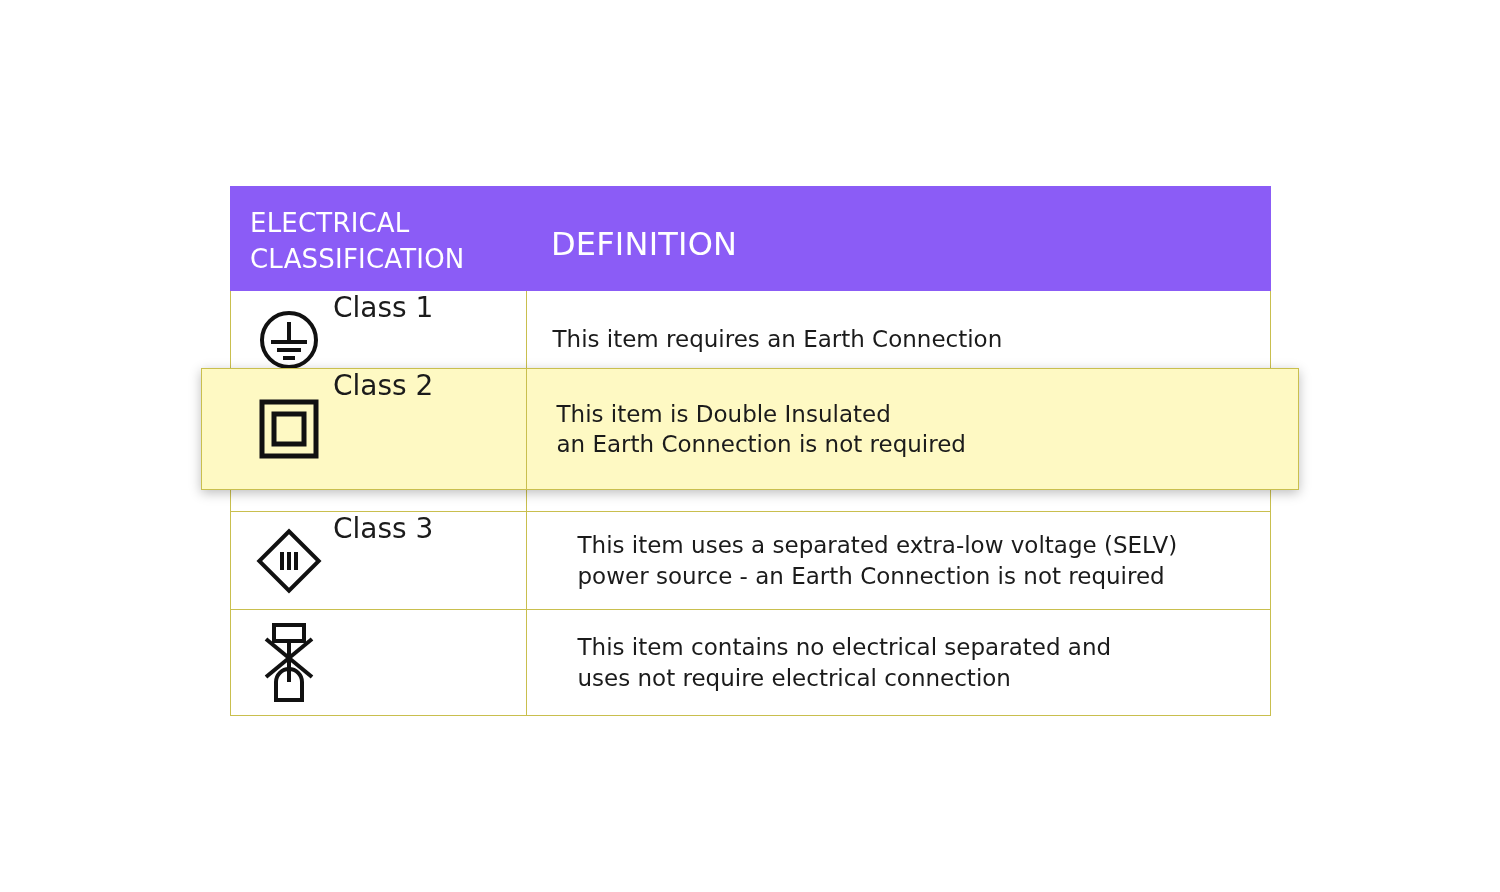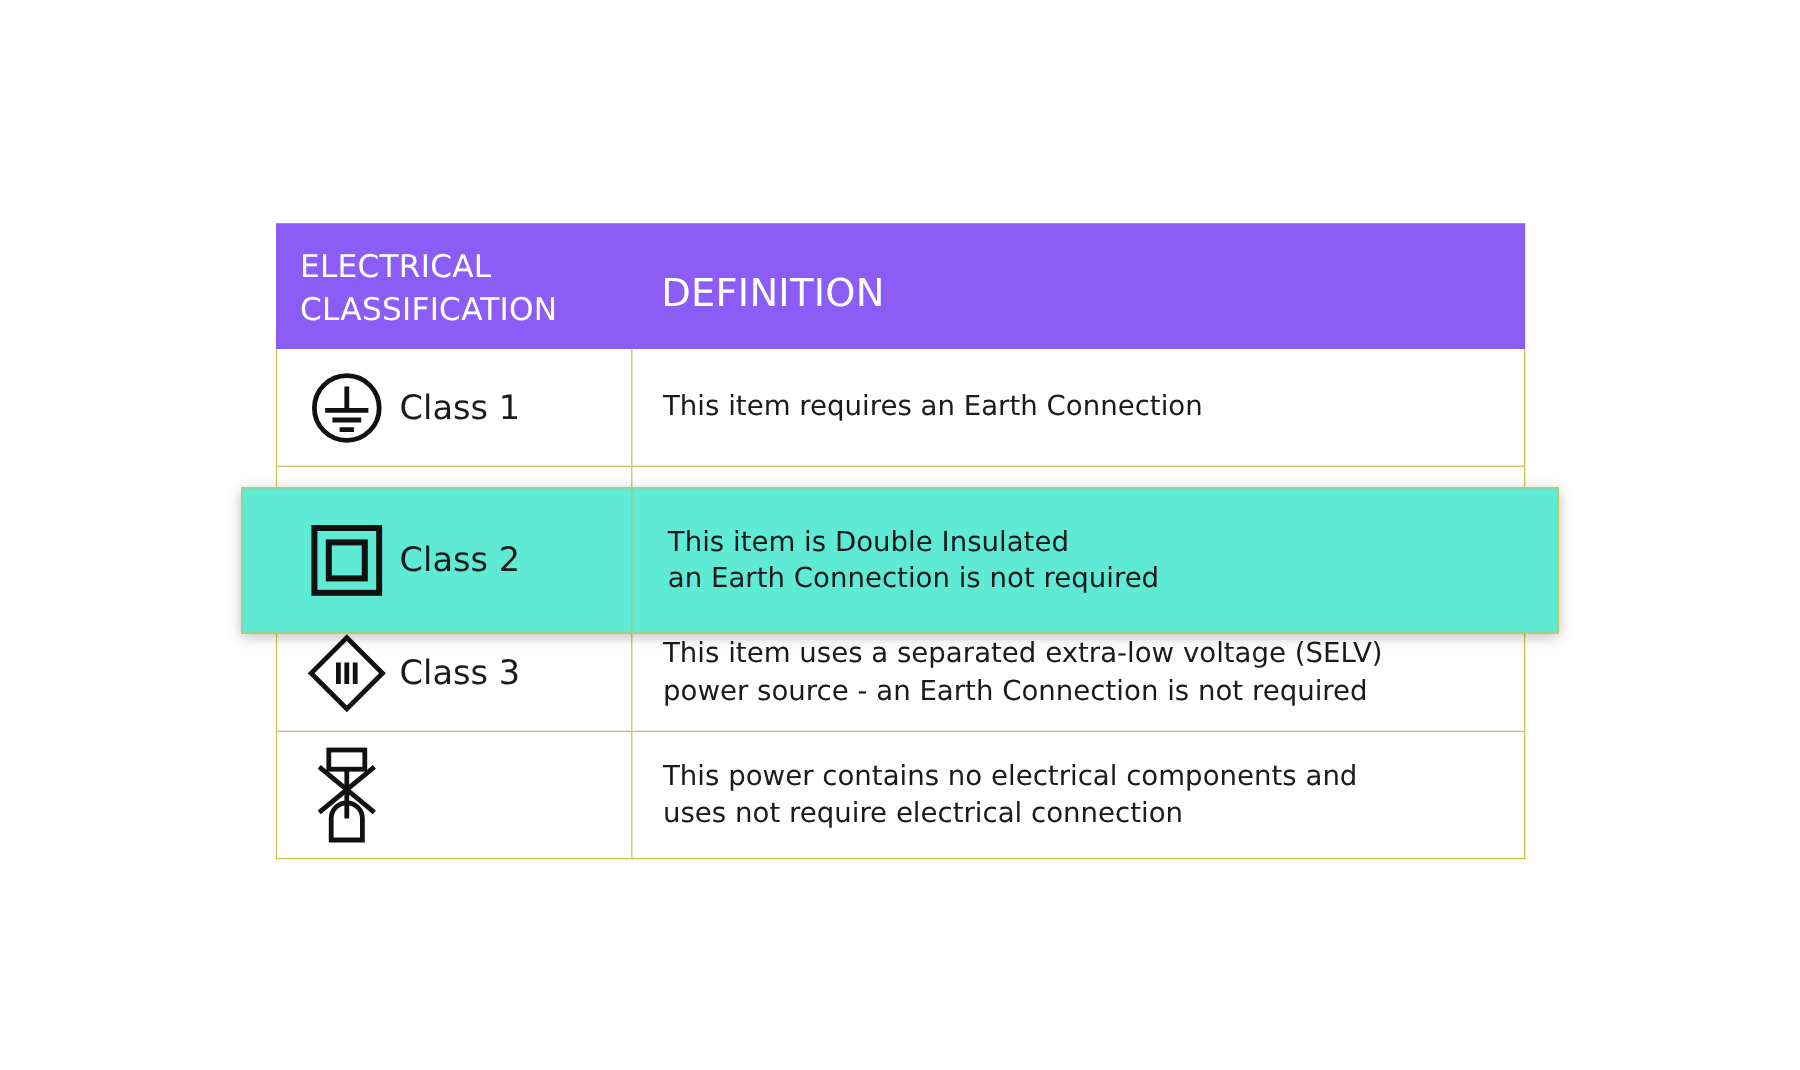--- a/index.html
+++ b/index.html
@@ -64,27 +64,27 @@
     background: #ffffff;
   }
   .row {
     display: flex;
     align-items: stretch;
     position: relative;
     background: #ffffff;
   }
   .row + .row {
     border-top: 1.5px solid #c9bf4e;
+    gap: 25px;
   }
   .cell-class {
     width: 295.5px;
     flex: 0 0 295.5px;
     box-sizing: border-box;
     display: flex;
-    align-items: center;
     border-right: 1.5px solid #c9bf4e;
     padding-left: 22px;
   }
   .cell-def {
     flex: 1 1 auto;
     box-sizing: border-box;
     display: flex;
     flex-direction: column;
     justify-content: center;
     padding-left: 26px;
@@ -113,25 +113,25 @@
   
   .row-1 { height: 97px; }
   .row-2 { height: 122px; }
   .row-3 { height: 97px; }
   .row-4 { height: 105px; }
 
   
   #highlight-row {
     position: absolute;
     left: 201px;
-    top: 406px;
+    top: 368px;
     width: 1098px;
     height: 122px;
     box-sizing: border-box;
-    background: #5eead4;
+    background: #fef9c3;
     border: 1.5px solid #c9bf4e;
     box-shadow: 0 3px 11px rgba(0,0,0,0.26);
     display: flex;
     align-items: stretch;
     z-index: 5;
   }
   #highlight-row .cell-class {
     width: 324.5px;
     flex: 0 0 324.5px;
     padding-left: 51px;
@@ -206,21 +206,21 @@
           <svg class="ico" width="66" height="86" viewBox="0 0 66 86">
             <rect x="18" y="5" width="30" height="16" fill="none" stroke="#111111" stroke-width="4"></rect>
             <line x1="33" y1="21" x2="33" y2="62" stroke="#111111" stroke-width="4"></line>
             <path d="M20 62 a13 13 0 0 1 26 0 v18 h-26 z" fill="none" stroke="#111111" stroke-width="4"></path>
             <line x1="10" y1="19" x2="56" y2="57" stroke="#111111" stroke-width="4"></line>
             <line x1="56" y1="19" x2="10" y2="57" stroke="#111111" stroke-width="4"></line>
           </svg>
         </span>
       </div>
       <div class="cell-def">
-        <span class="def-line">This power contains no electrical components and</span>
+        <span class="def-line">This item contains no electrical separated and</span>
         <span class="def-line">uses not require electrical connection</span>
       </div>
     </div>
 
   </div>
 </div>
 
 <div id="highlight-row">
   <div class="cell-class">
     <span class="icon-box">

